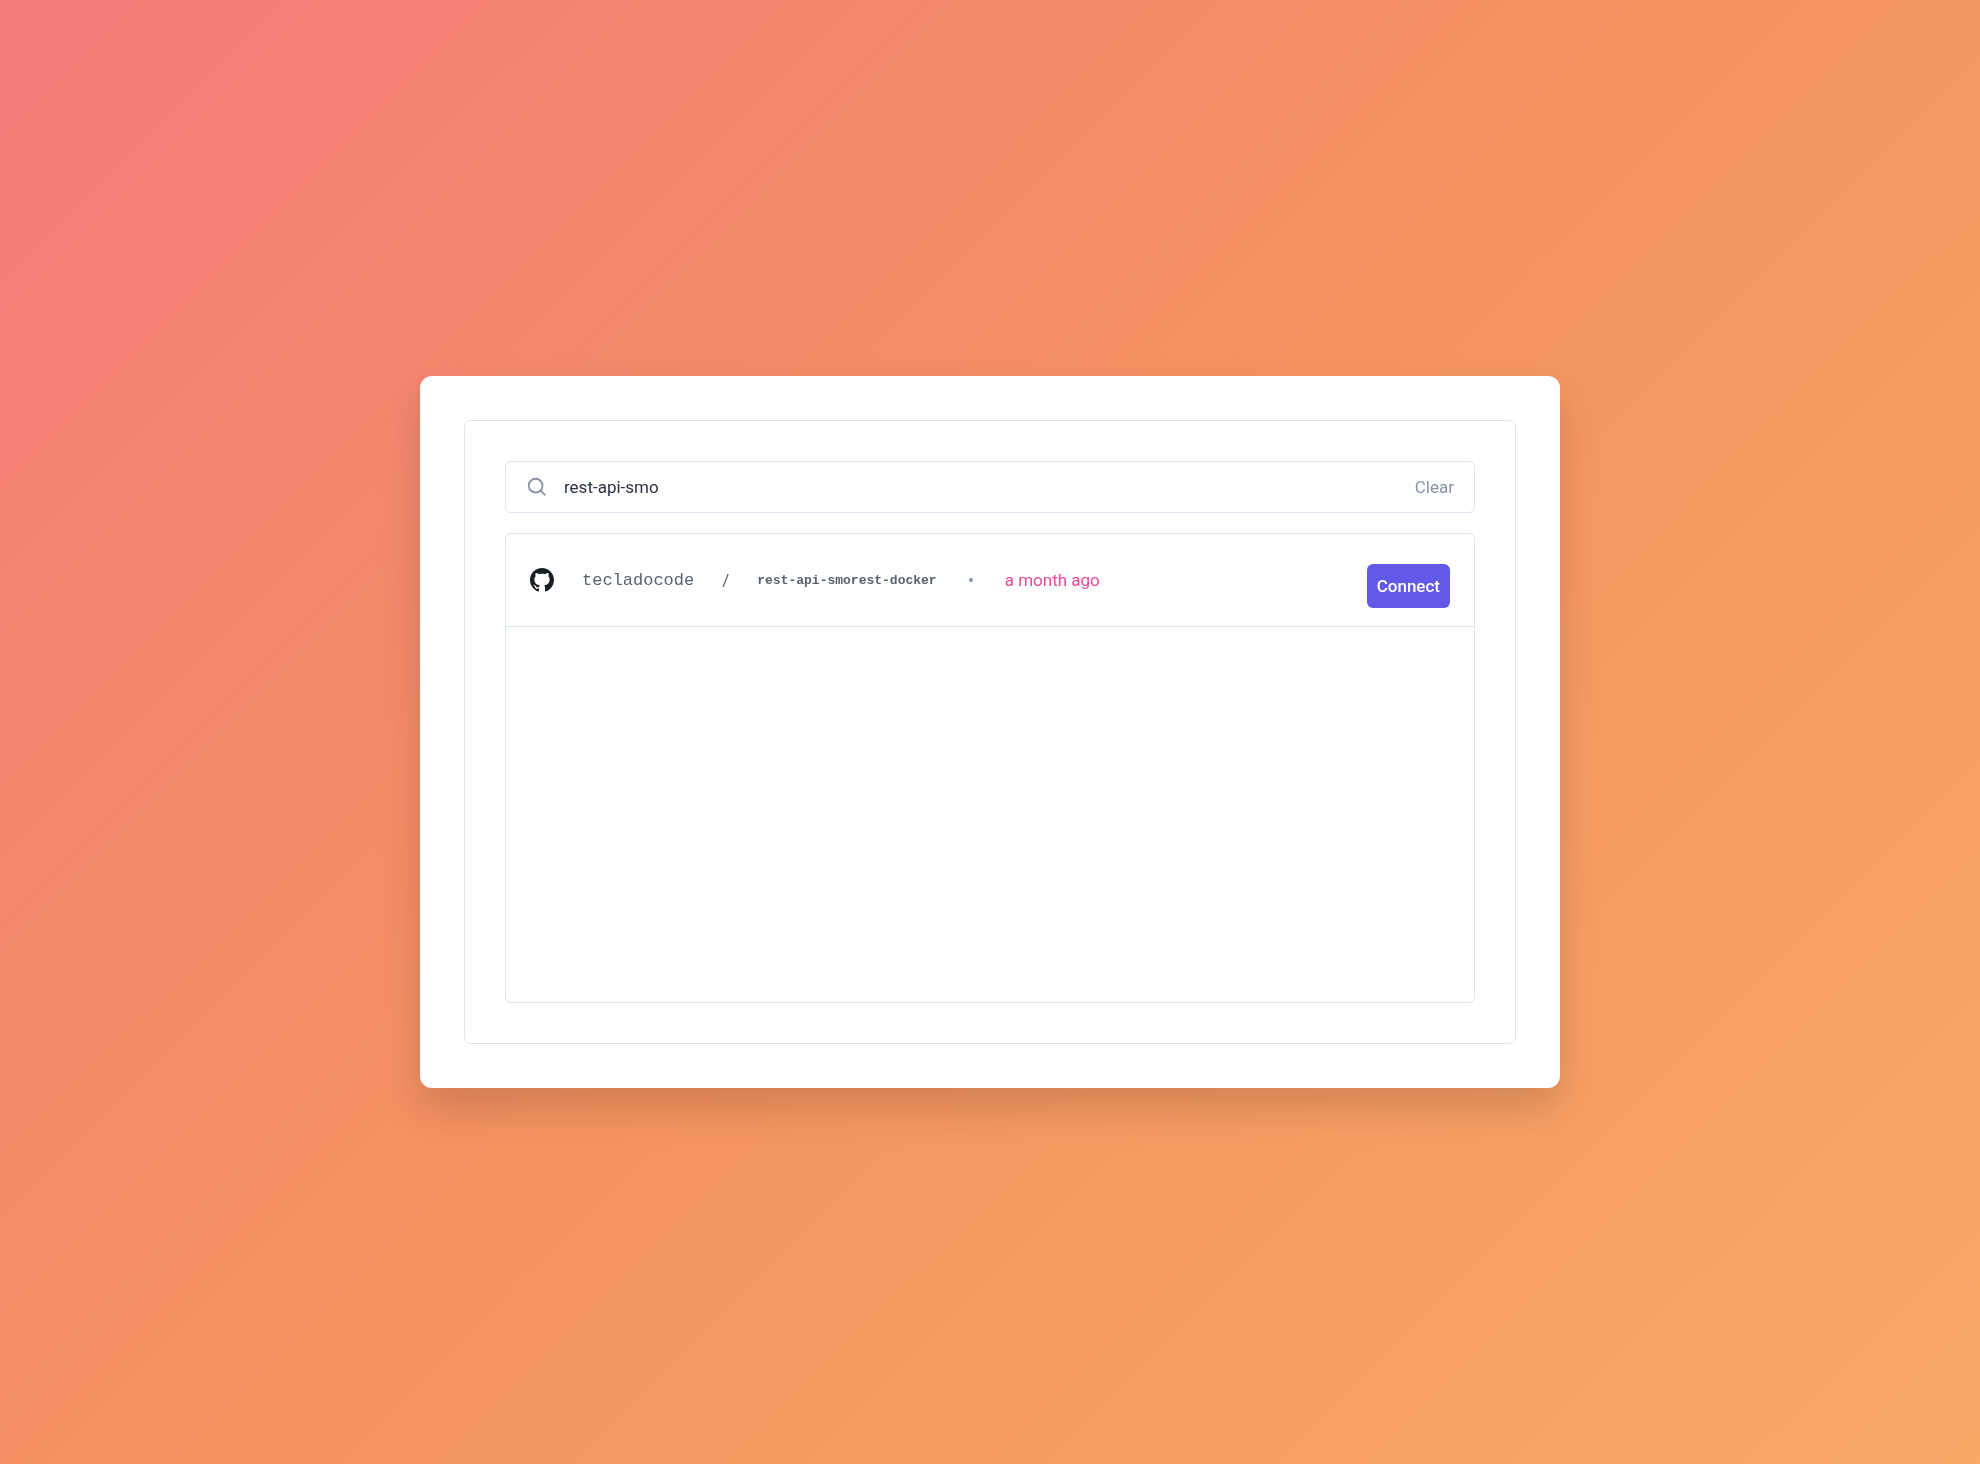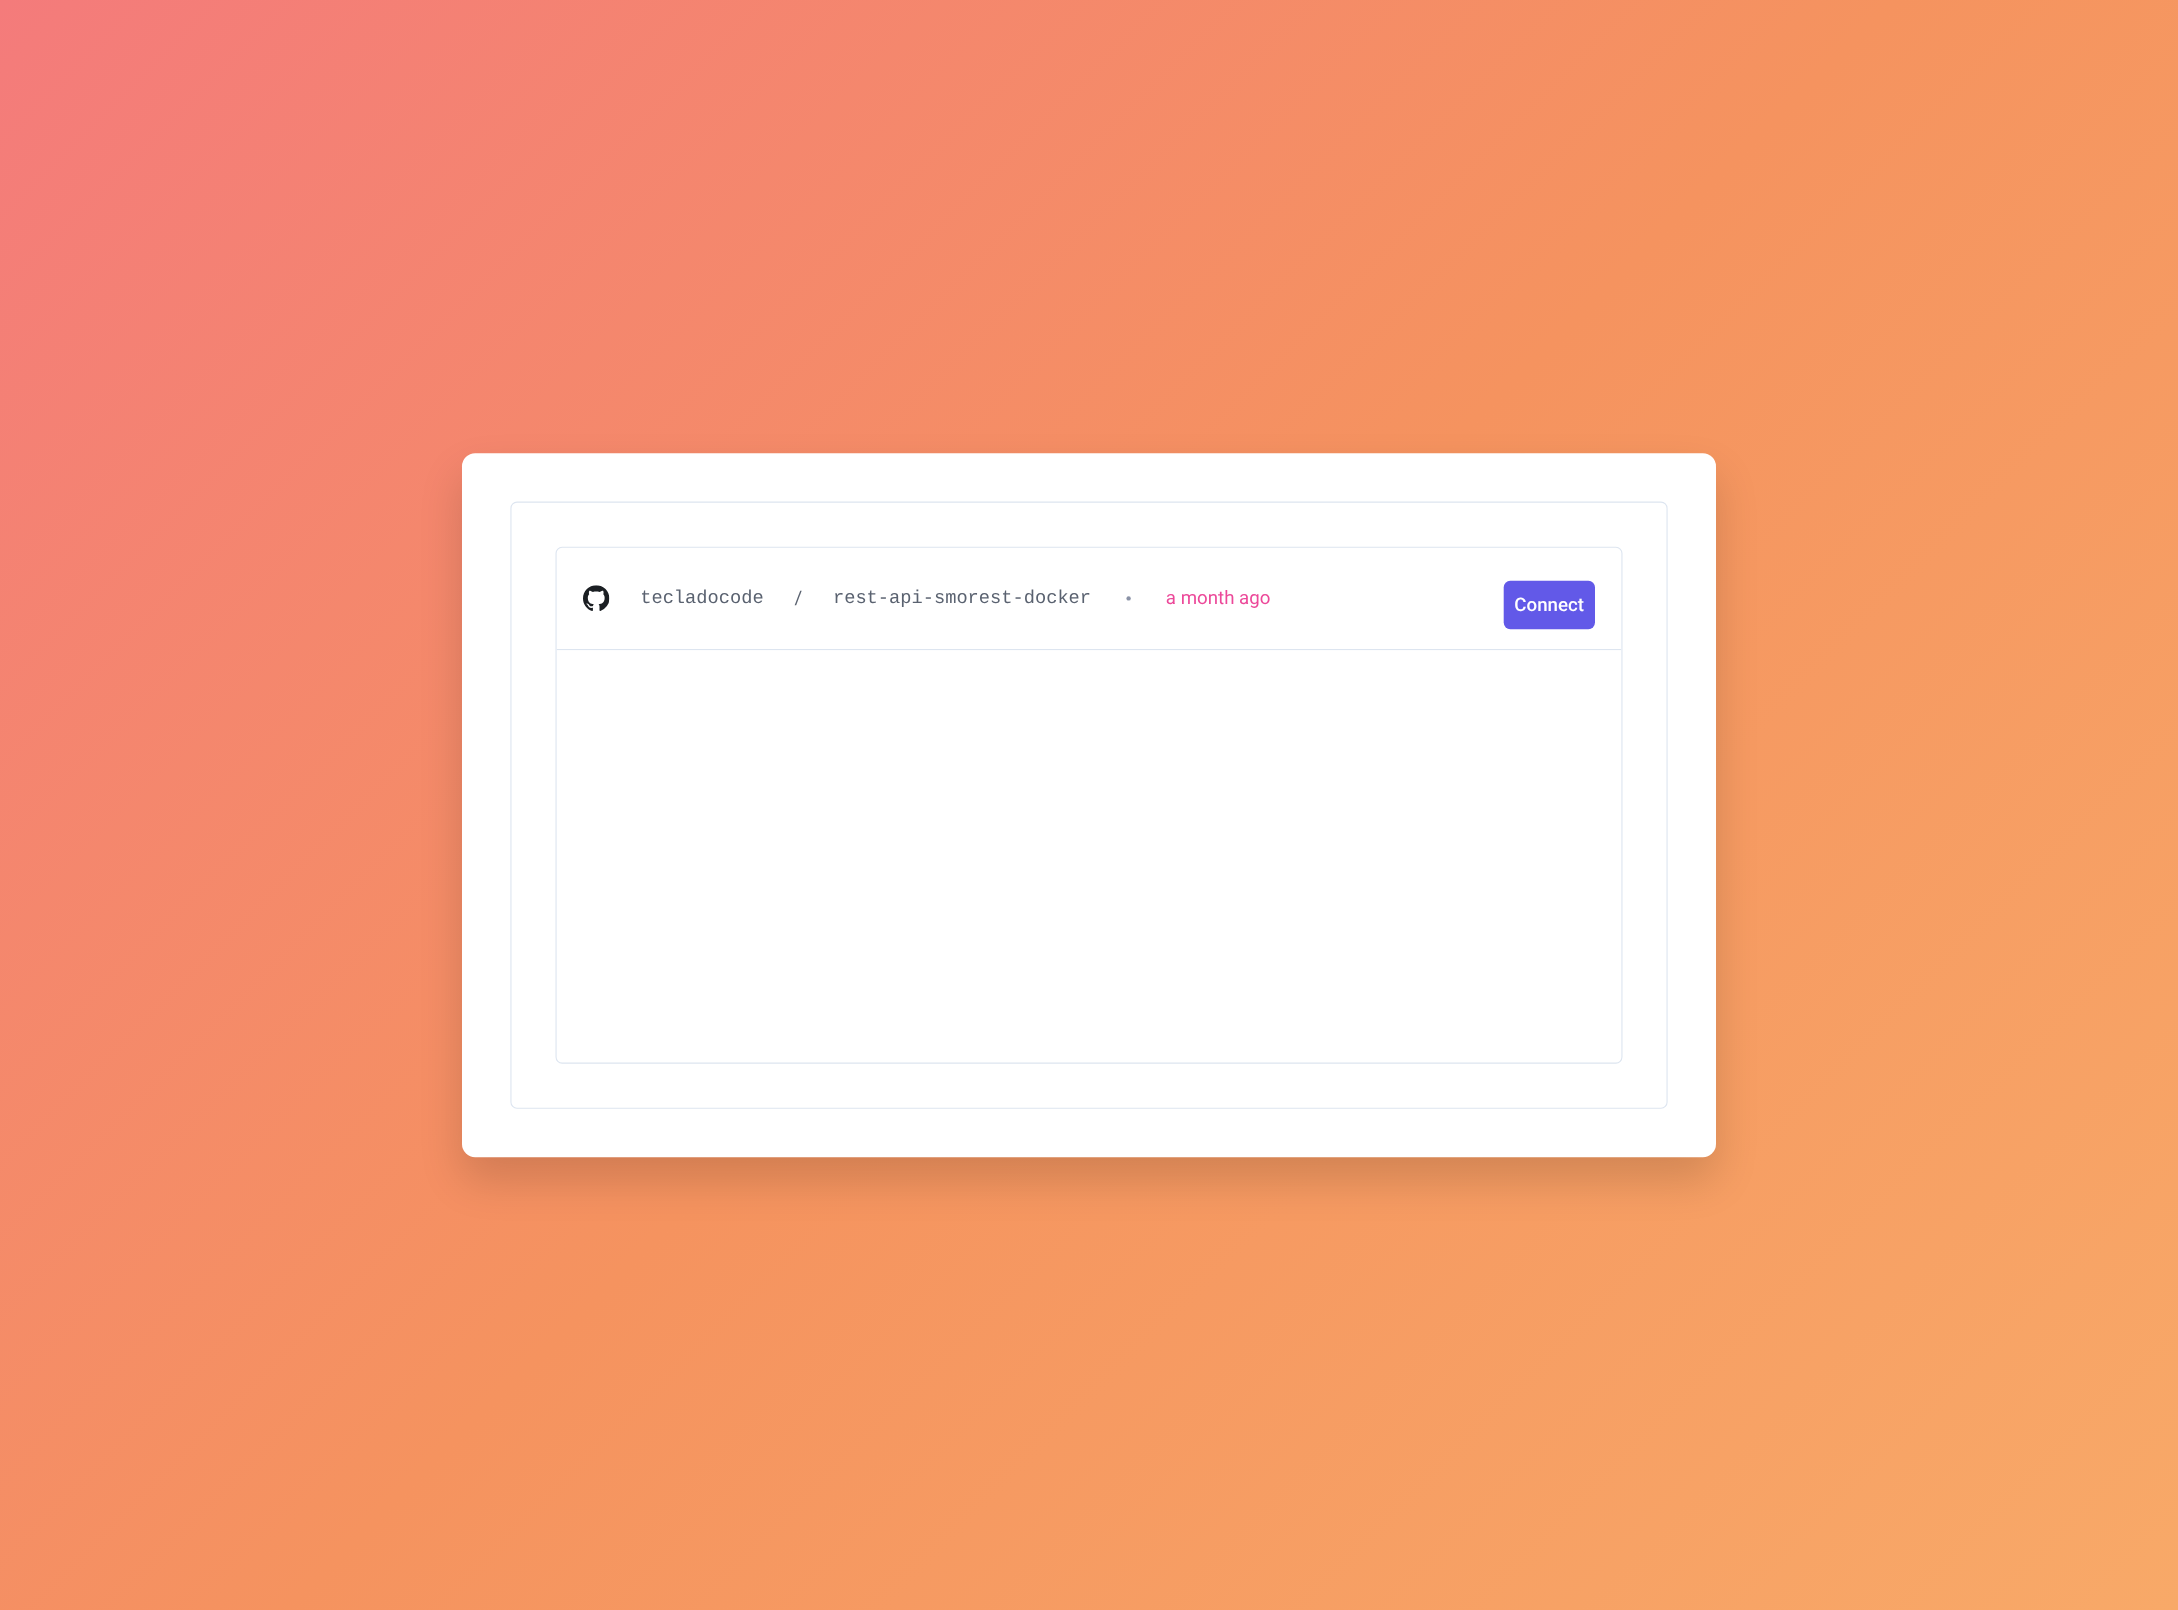--- a/index.html
+++ b/index.html
@@ -125,22 +125,23 @@
       color: #5a6270;
     }
     
     .repo-separator {
       color: #5a6270;
       font-size: 17px;
     }
     
     .repo-name {
       font-family: "SFMono-Regular", Consolas, "Liberation Mono", Menlo, monospace;
-      font-size: 17px;
+      font-size: 13px;
       color: #5a6270;
+      font-weight: bold;
     }
     
     .dot {
       display: inline-block;
       width: 4px;
       height: 4px;
       background: #8a92a6;
       border-radius: 50%;
       margin: 0 4px;
     }
@@ -166,20 +167,28 @@
       font-family: inherit;
       margin-top: 12px;
     }
   </style>
 </head>
 <body>
 
 <div class="card">
   <div class="panel">
 
+    <div class="search-box">
+      <svg class="search-icon" viewBox="0 0 24 24" fill="none" stroke="#8a92a6" stroke-width="2">
+        <circle cx="10.5" cy="10.5" r="7.5"></circle>
+        <line x1="21" y1="21" x2="16" y2="16"></line>
+      </svg>
+      <input class="search-input" type="text" value="rest-api-smo" style="">
+      <button class="clear-button">Clear</button>
+    </div>
 
     <div class="results-container">
       <div class="results-scroll">
         <div class="repo-row">
           <svg class="github-icon" viewBox="0 0 16 16" fill="#1b1f23">
             <path d="M8 0C3.58 0 0 3.58 0 8c0 3.54 2.29 6.53 5.47 7.59.4.07.55-.17.55-.38 0-.19-.01-.82-.01-1.49-2.01.37-2.53-.49-2.69-.94-.09-.23-.48-.94-.82-1.13-.28-.15-.68-.52-.01-.53.63-.01 1.08.58 1.23.82.72 1.21 1.87.87 2.33.66.07-.52.28-.87.51-1.07-1.78-.2-3.64-.89-3.64-3.95 0-.87.31-1.59.82-2.15-.08-.2-.36-1.02.08-2.12 0 0 .67-.21 2.2.82.64-.18 1.32-.27 2-.27.68 0 1.36.09 2 .27 1.53-1.04 2.2-.82 2.2-.82.44 1.1.16 1.92.08 2.12.51.56.82 1.27.82 2.15 0 3.07-1.87 3.75-3.65 3.95.29.25.54.73.54 1.48 0 1.07-.01 1.93-.01 2.2 0 .21.15.46.55.38A8.013 8.013 0 0016 8c0-4.42-3.58-8-8-8z"></path>
           </svg>
           <span class="repo-owner">tecladocode</span>
           <span class="repo-separator">/</span>
           <span class="repo-name">rest-api-smorest-docker</span>

